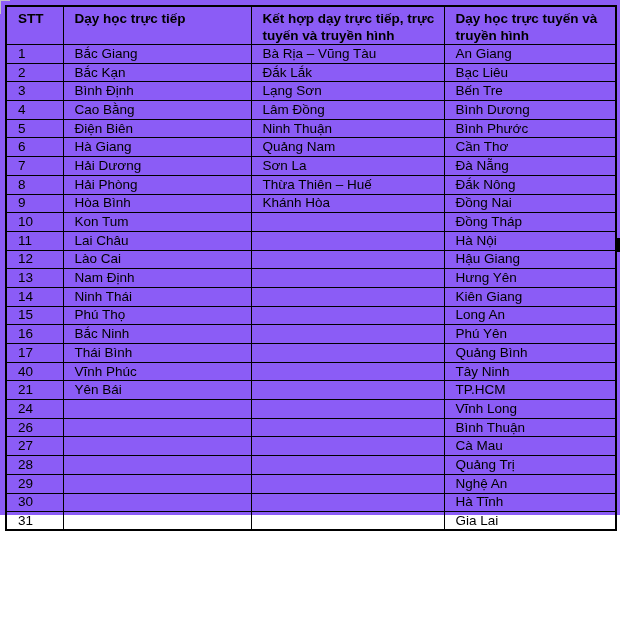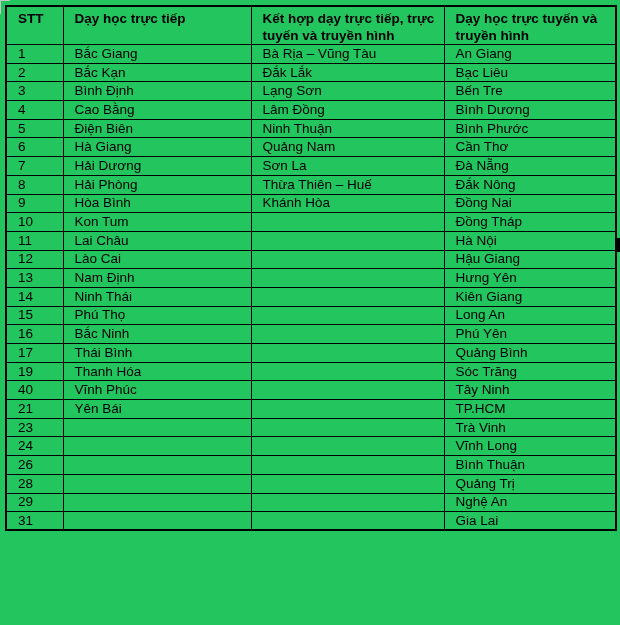--- a/index.html
+++ b/index.html
@@ -7,22 +7,22 @@
     padding: 0;
     width: 620px;
     height: 625px;
     background: #ffffff;
     font-family: "Liberation Sans", "DejaVu Sans", sans-serif;
     overflow: hidden;
   }
   .page {
     position: relative;
     width: 620px;
-    height: 625px;
-    background: #22c55e;
+    height: 515px;
+    background: #8b5cf6;
   }
   .corner-mark {
     position: absolute;
     left: 0;
     top: 0;
     width: 9px;
     height: 13px;
     border-left: 1px solid #c6c6c6;
     border-top: 1px solid #c6c6c6;
   }
@@ -191,66 +191,66 @@
           <td></td>
           <td>Phú Yên</td>
         </tr>
         <tr>
           <td>17</td>
           <td>Thái Bình</td>
           <td></td>
           <td>Quảng Bình</td>
         </tr>
         <tr>
-          <td>19</td>
-          <td>Thanh Hóa</td>
-          <td></td>
-          <td>Sóc Trăng</td>
-        </tr>
-        <tr>
           <td>40</td>
           <td>Vĩnh Phúc</td>
           <td></td>
           <td>Tây Ninh</td>
         </tr>
         <tr>
           <td>21</td>
           <td>Yên Bái</td>
           <td></td>
           <td>TP.HCM</td>
         </tr>
         <tr>
-          <td>23</td>
-          <td></td>
-          <td></td>
-          <td>Trà Vinh</td>
-        </tr>
-        <tr>
           <td>24</td>
           <td></td>
           <td></td>
           <td>Vĩnh Long</td>
         </tr>
         <tr>
           <td>26</td>
           <td></td>
           <td></td>
           <td>Bình Thuận</td>
         </tr>
         <tr>
+          <td>27</td>
+          <td></td>
+          <td></td>
+          <td>Cà Mau</td>
+        </tr>
+        <tr>
           <td>28</td>
           <td></td>
           <td></td>
           <td>Quảng Trị</td>
         </tr>
         <tr>
           <td>29</td>
           <td></td>
           <td></td>
           <td>Nghệ An</td>
+        </tr>
+        <tr>
+          <td>30</td>
+          <td></td>
+          <td></td>
+          <td>Hà Tĩnh</td>
         </tr>
         <tr>
           <td>31</td>
           <td></td>
           <td></td>
           <td>Gia Lai</td>
         </tr>
       </tbody>
   </table>
 

